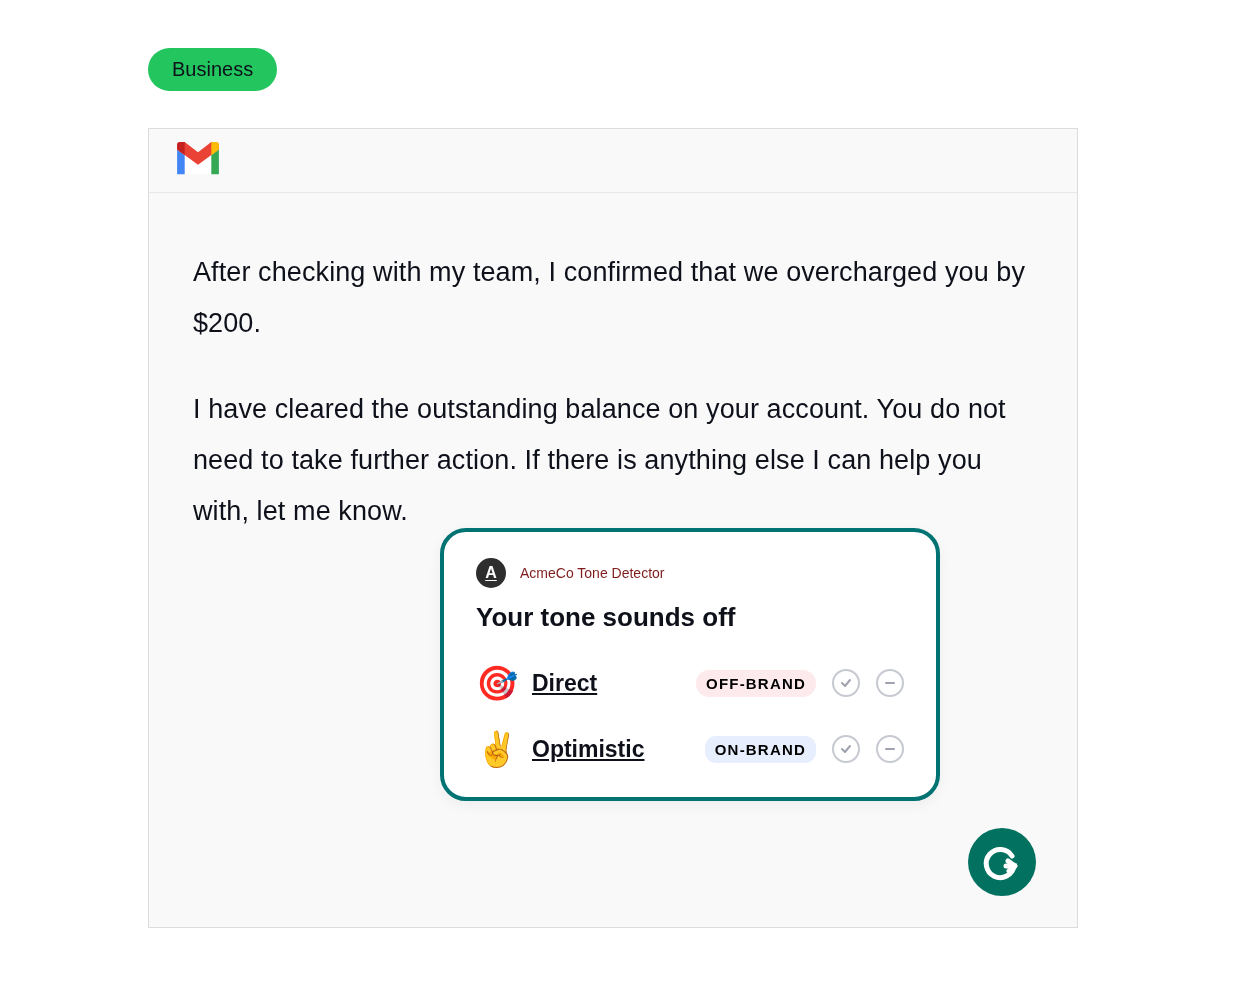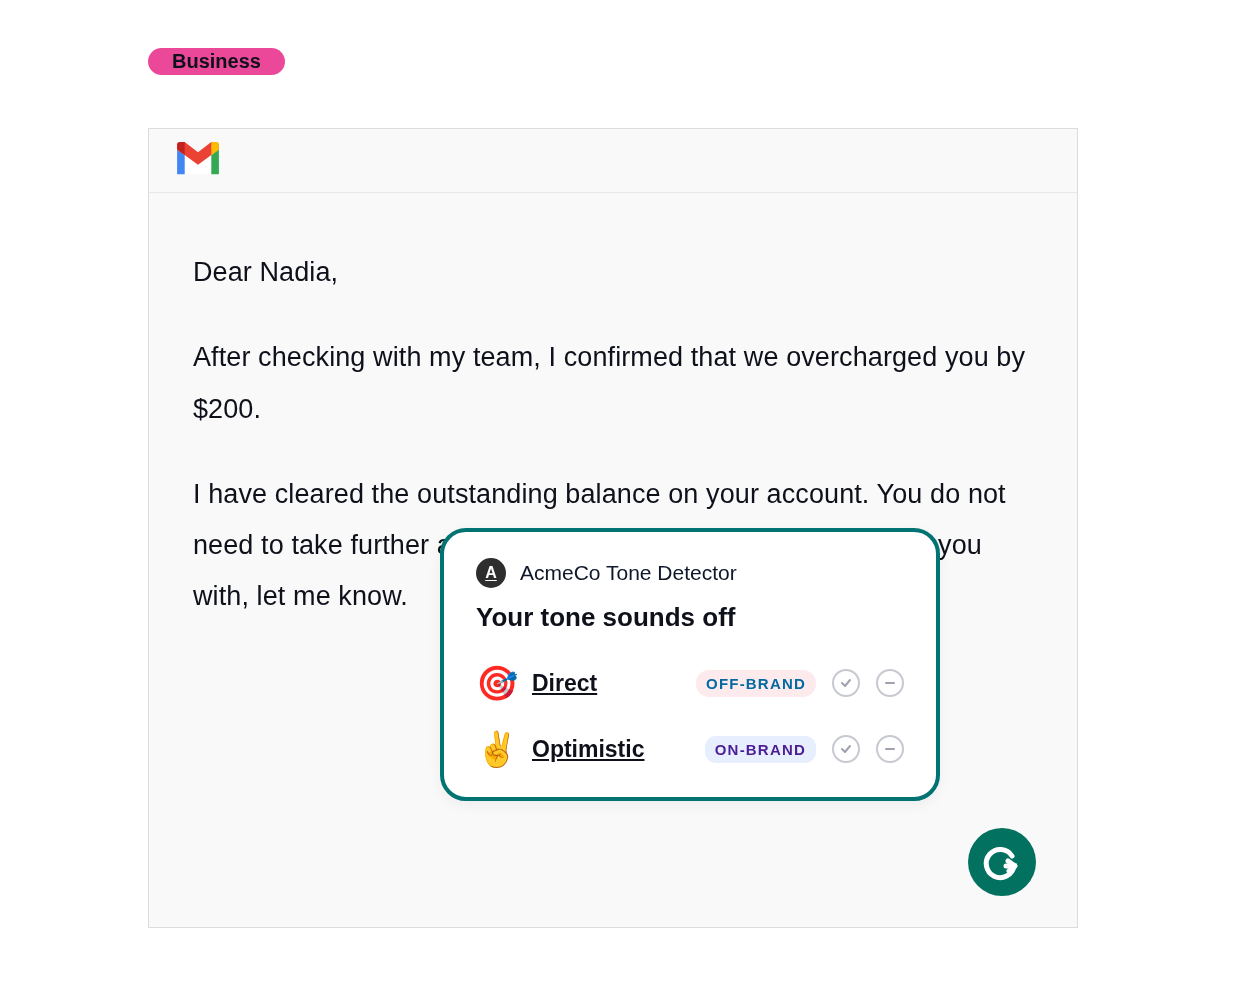--- a/index.html
+++ b/index.html
@@ -9,25 +9,25 @@
     width: 1248px;
     height: 1008px;
     background: #ffffff;
     font-family: -apple-system, BlinkMacSystemFont, "Segoe UI", Helvetica, Arial, sans-serif;
     position: relative;
   }
   .badge-pill {
     position: absolute;
     left: 148px;
     top: 48px;
-    background: #ec4899;
-    color: #0E101A;
-    font-weight: 700;
+    background: #22c55e;
+    color: #0E101A;
+    font-weight: 400;
     font-size: 20px;
-    padding: 2px 24px;
+    padding: 10px 24px;
     border-radius: 999px;
   }
   .email-frame {
     position: absolute;
     left: 148px;
     top: 128px;
     width: 930px;
     height: 800px;
     background: #F9F9FA;
     border: 1px solid #DADCE0;
@@ -76,22 +76,22 @@
     display: flex;
     align-items: center;
     justify-content: center;
     color: #fff;
     font-weight: 700;
     font-size: 16px;
     text-decoration: underline;
     text-underline-offset: 2px;
   }
   .popup-subtitle {
-    color: #0f172a;
-    font-size: 21px;
+    color: #7f1d1d;
+    font-size: 14px;
     font-weight: 500;
   }
   .popup-title {
     font-size: 26px;
     font-weight: 700;
     color: #0E101A;
     margin-bottom: 30px;
   }
   .tone-row {
     display: flex;
@@ -115,26 +115,26 @@
   .tone-badge {
     font-size: 15px;
     font-weight: 800;
     letter-spacing: 1.2px;
     padding: 5px 10px;
     border-radius: 4px;
     margin-left: auto;
   }
   .tone-badge.off {
     background: #FDEAEC;
-    color: #0369a1;
+    color: #000000;
     border-radius: 13px;
   }
   .tone-badge.on {
     background: #E7EEFD;
-    color: #4c1d95;
+    color: #000000;
     border-radius: 11px;
   }
   .circle-btn {
     width: 28px;
     height: 28px;
     border-radius: 50%;
     border: 2px solid #C7C9D1;
     background: #fff;
     display: flex;
     align-items: center;
@@ -168,21 +168,20 @@
         <path d="M4 36 L4 10 L26 26 L48 10 L48 36 Z" fill="#ffffff"></path>
         <path d="M4 36 L4 10 L12 16 L12 36 Z" fill="#4285F4"></path>
         <path d="M48 36 L48 10 L40 16 L40 36 Z" fill="#34A853"></path>
         <path d="M4 10 L4 6 Q4 2 8 2 L12 2 L26 13 L40 2 L44 2 Q48 2 48 6 L48 10 L26 26 Z" fill="#EA4335"></path>
         <path d="M4 10 L4 5 Q4 2 7 2 L12 2 L12 16 Z" fill="#C5221F"></path>
         <path d="M48 10 L48 5 Q48 2 45 2 L40 2 L40 16 Z" fill="#FBBC04"></path>
       </svg>
     </span>
   </div>
   <div class="email-body">
-    <p>Dear Nadia,</p>
     <p>After checking with my team, I confirmed that we overcharged you by $200.</p>
     <p>I have cleared the outstanding balance on your account. You do not need to take further action. If there is anything else I can help you with, let me know.</p>
   </div>
 </div>
 
 <div class="tone-popup">
   <div class="popup-header">
     <div class="acme-icon">A</div>
     <div class="popup-subtitle">AcmeCo Tone Detector</div>
   </div>

